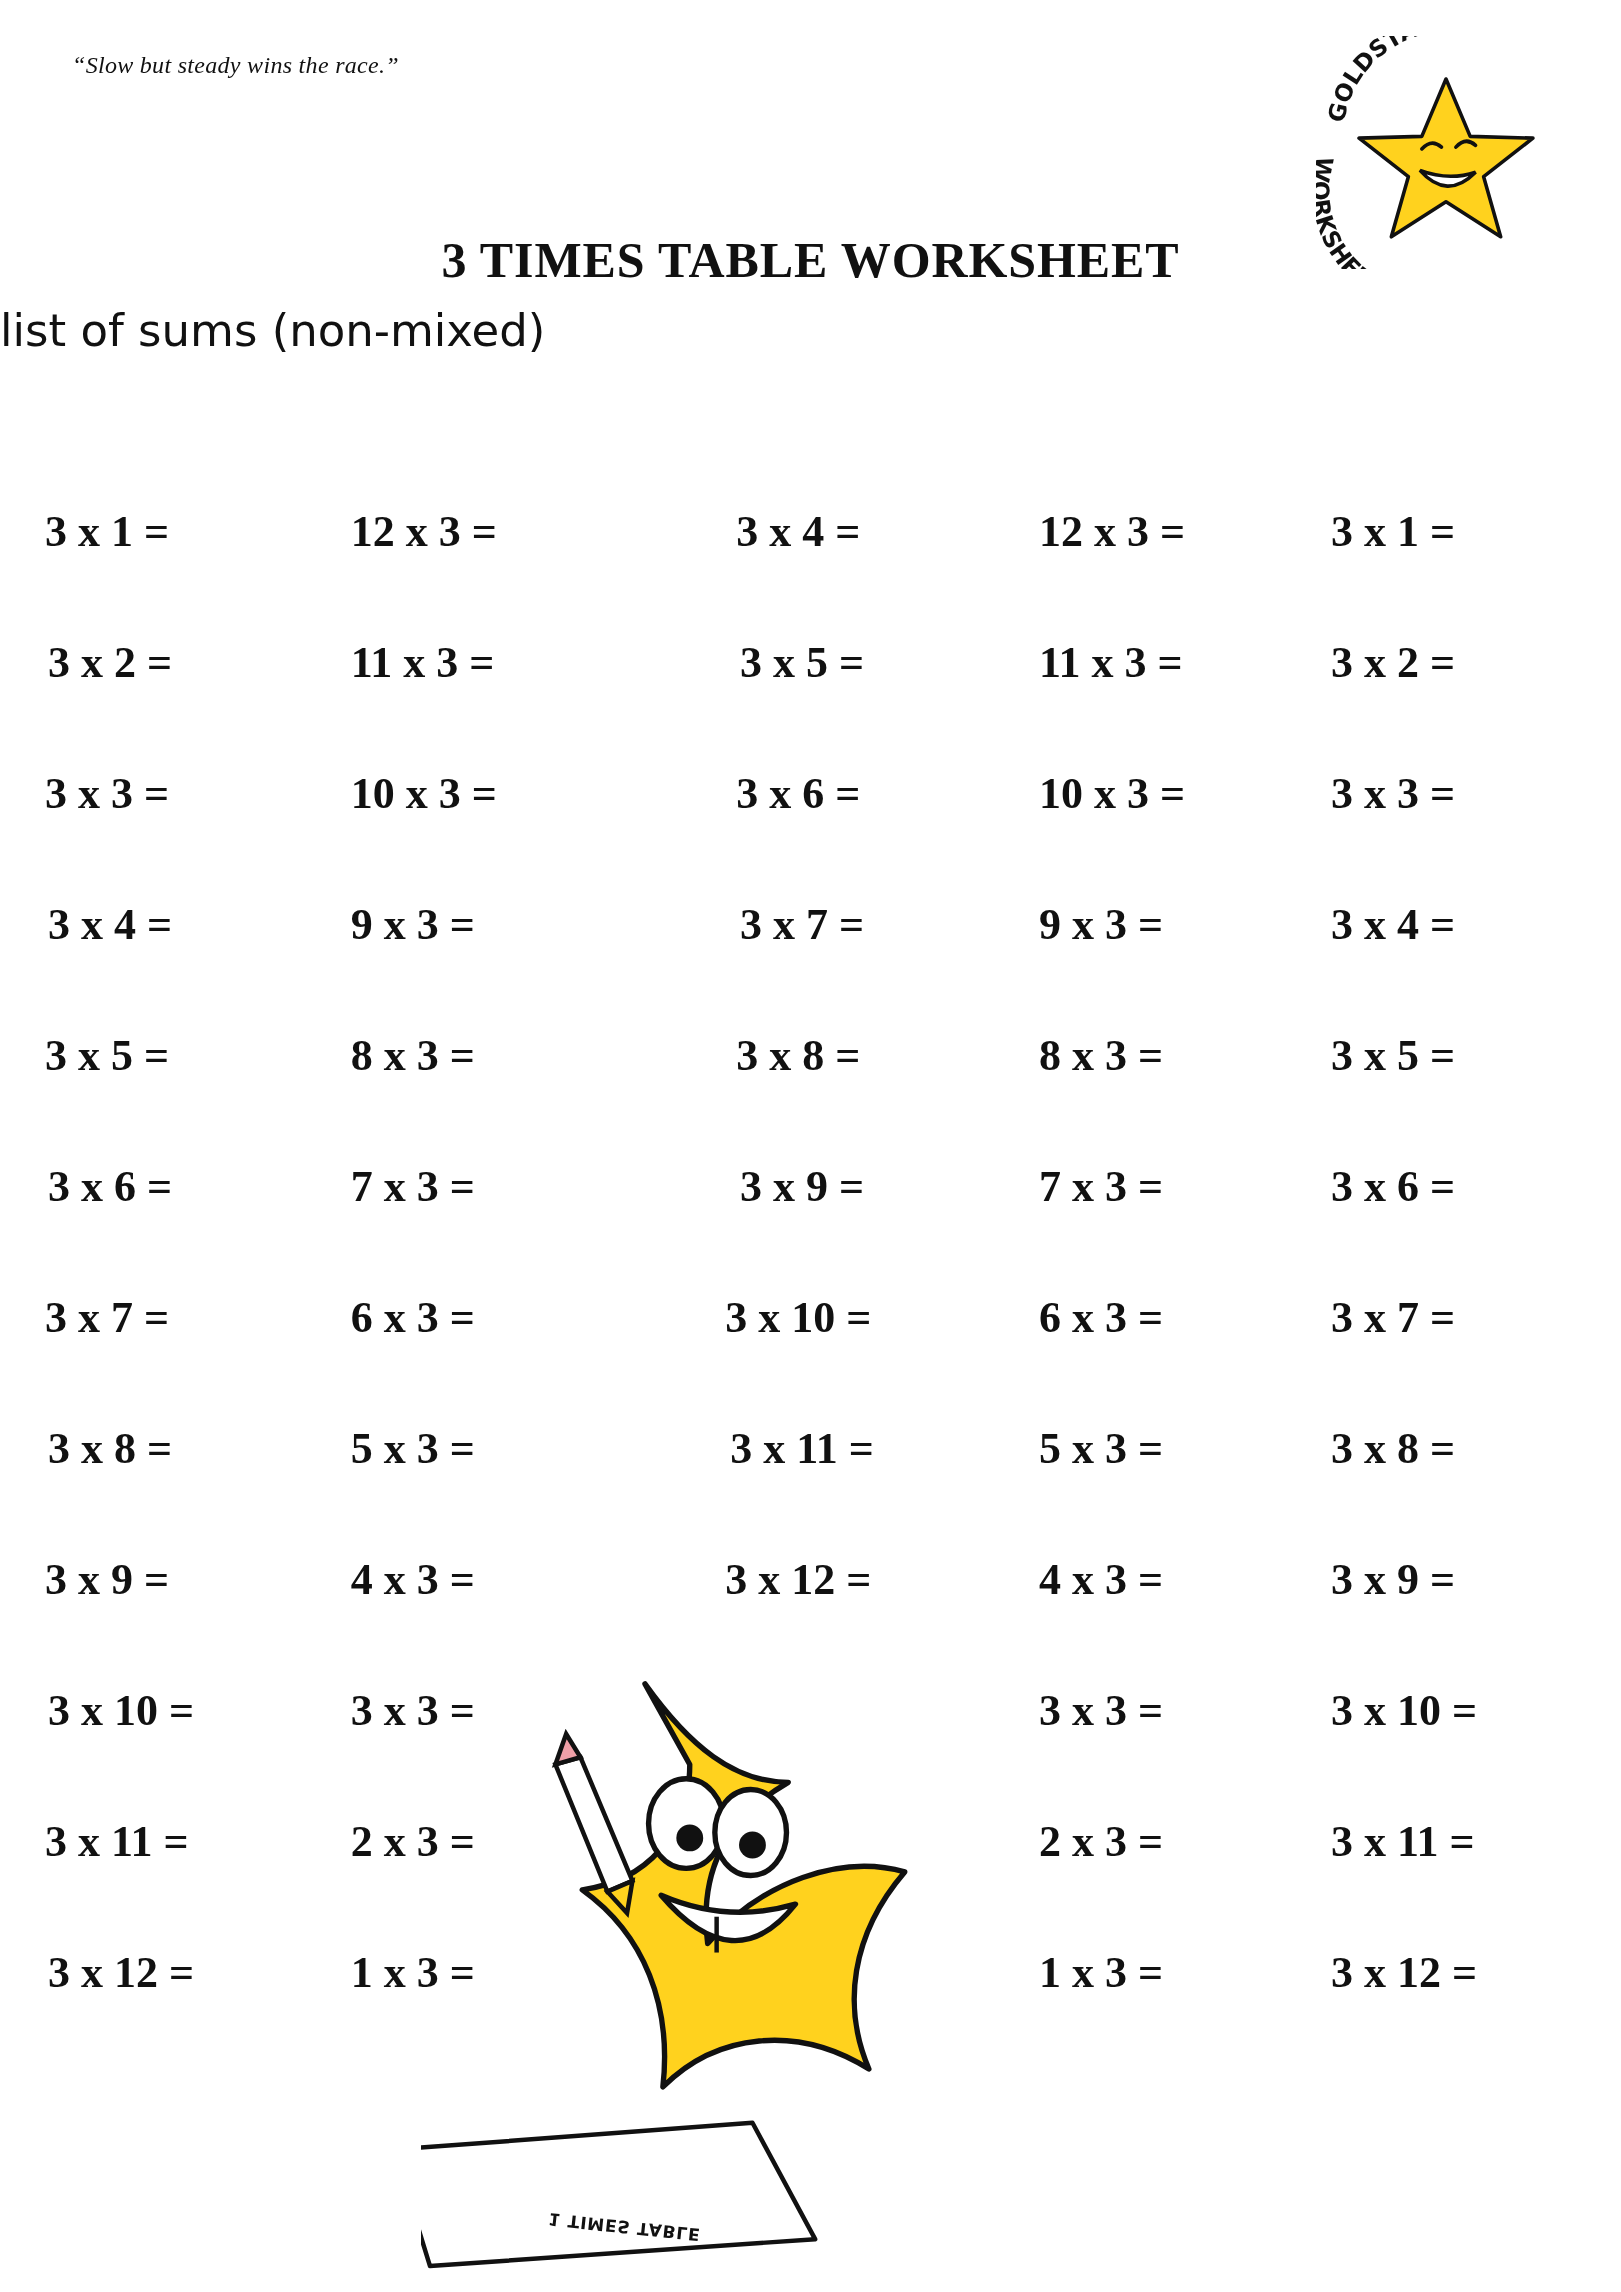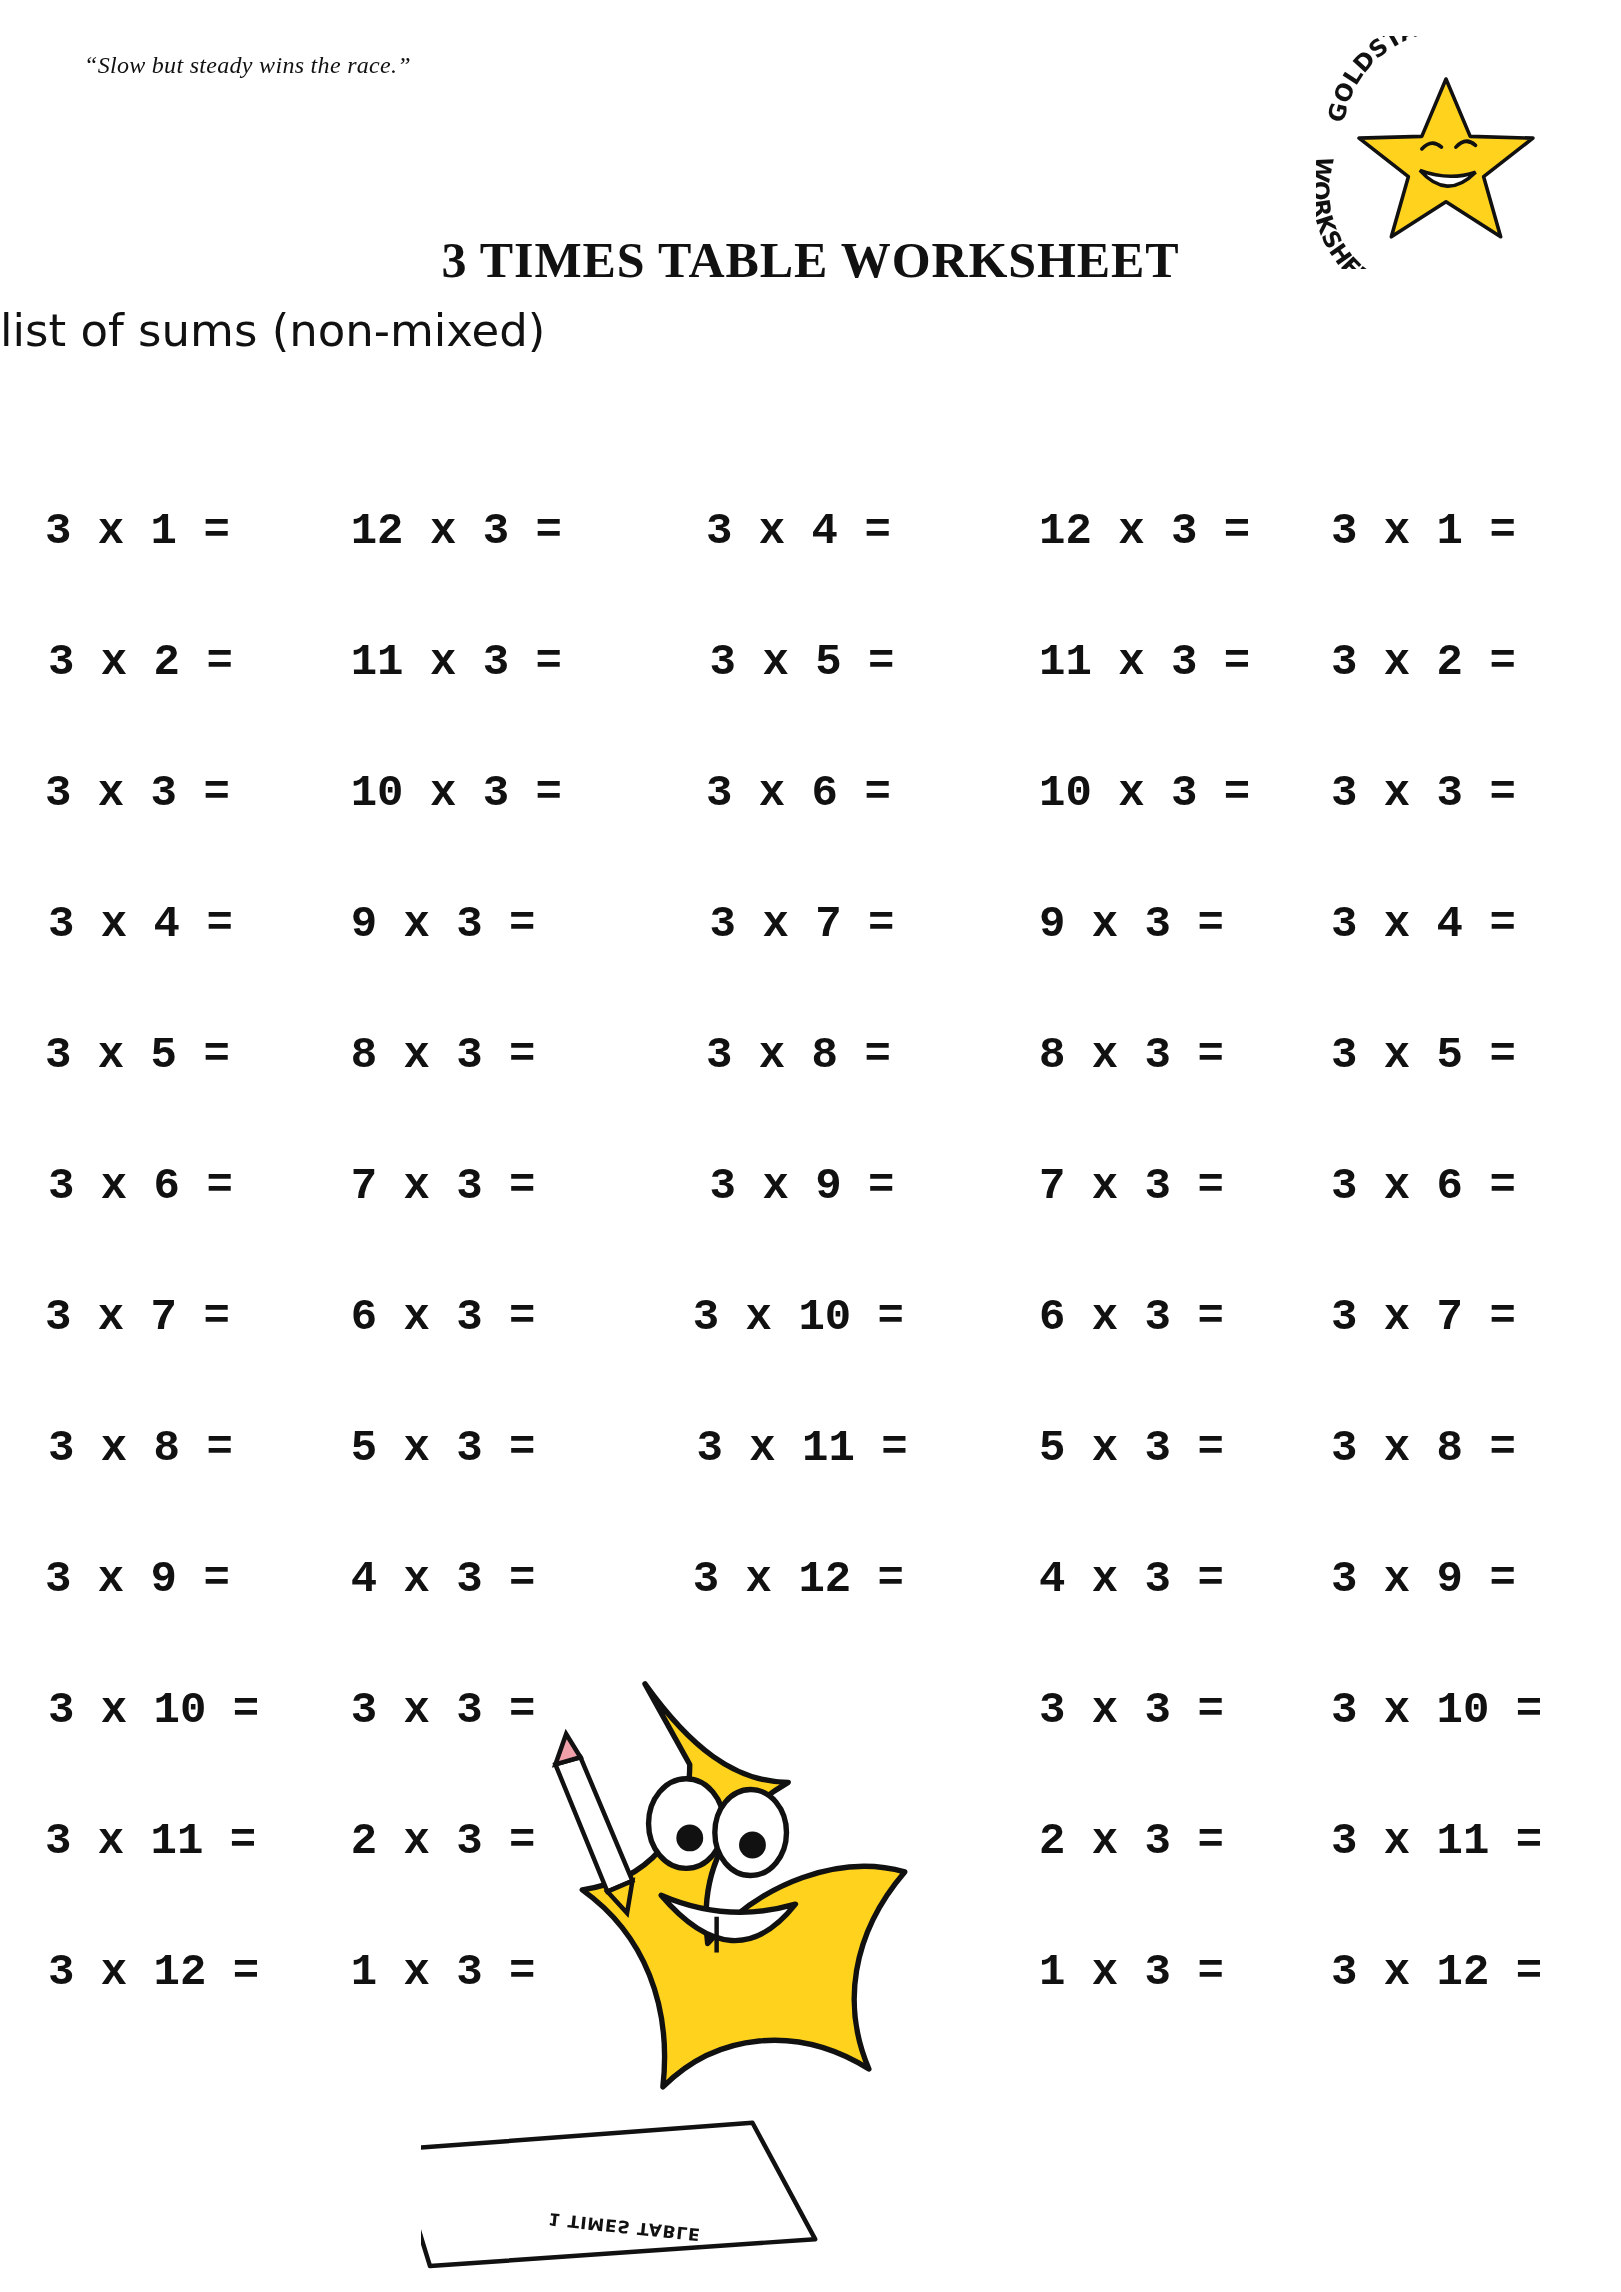--- a/index.html
+++ b/index.html
@@ -21,21 +21,20 @@
     top: 52px;
     left: 72px;
     width: 627px;
   }
   .quote-text {
     font-family: "Liberation Serif", serif;
     font-size: 24px;
     font-style: italic;
     color: #111;
     letter-spacing: 0.3px;
-    margin-left: 12px;
   }
   .quote-attrib {
     font-family: "Liberation Serif", serif;
     font-size: 24px;
     color: #111;
     margin-top: 7.2px;
     padding-left: 278px;
   }
   .quote-attrib .who {
     font-weight: bold;
@@ -92,21 +91,21 @@
   }
   .sum-col.c0 { left: 18px;   text-align: left; }
   .sum-col.c1 { left: 331px;  text-align: left; }
   .sum-col.c2 { left: 654px;  text-align: center; }
   .sum-col.c3 { left: 1012px; text-align: left; }
   .sum-col.c4 { left: 1308px; text-align: left; }
 
   .sum-item {
     height: 131px;
     line-height: 131px;
-    font-family: Liberation Mono, monospace;
+    font-family: Liberation Serif, serif;
     font-size: 44px;
     font-weight: bold;
     color: #111;
     white-space: nowrap;
   }
   .sum-col.c0 .sum-item { padding-left: 27px; }
   .sum-col.c1 .sum-item { padding-left: 19.7px; }
   .sum-col.c3 .sum-item { padding-left: 27px; }
   .sum-col.c4 .sum-item { padding-left: 23px; }
 

